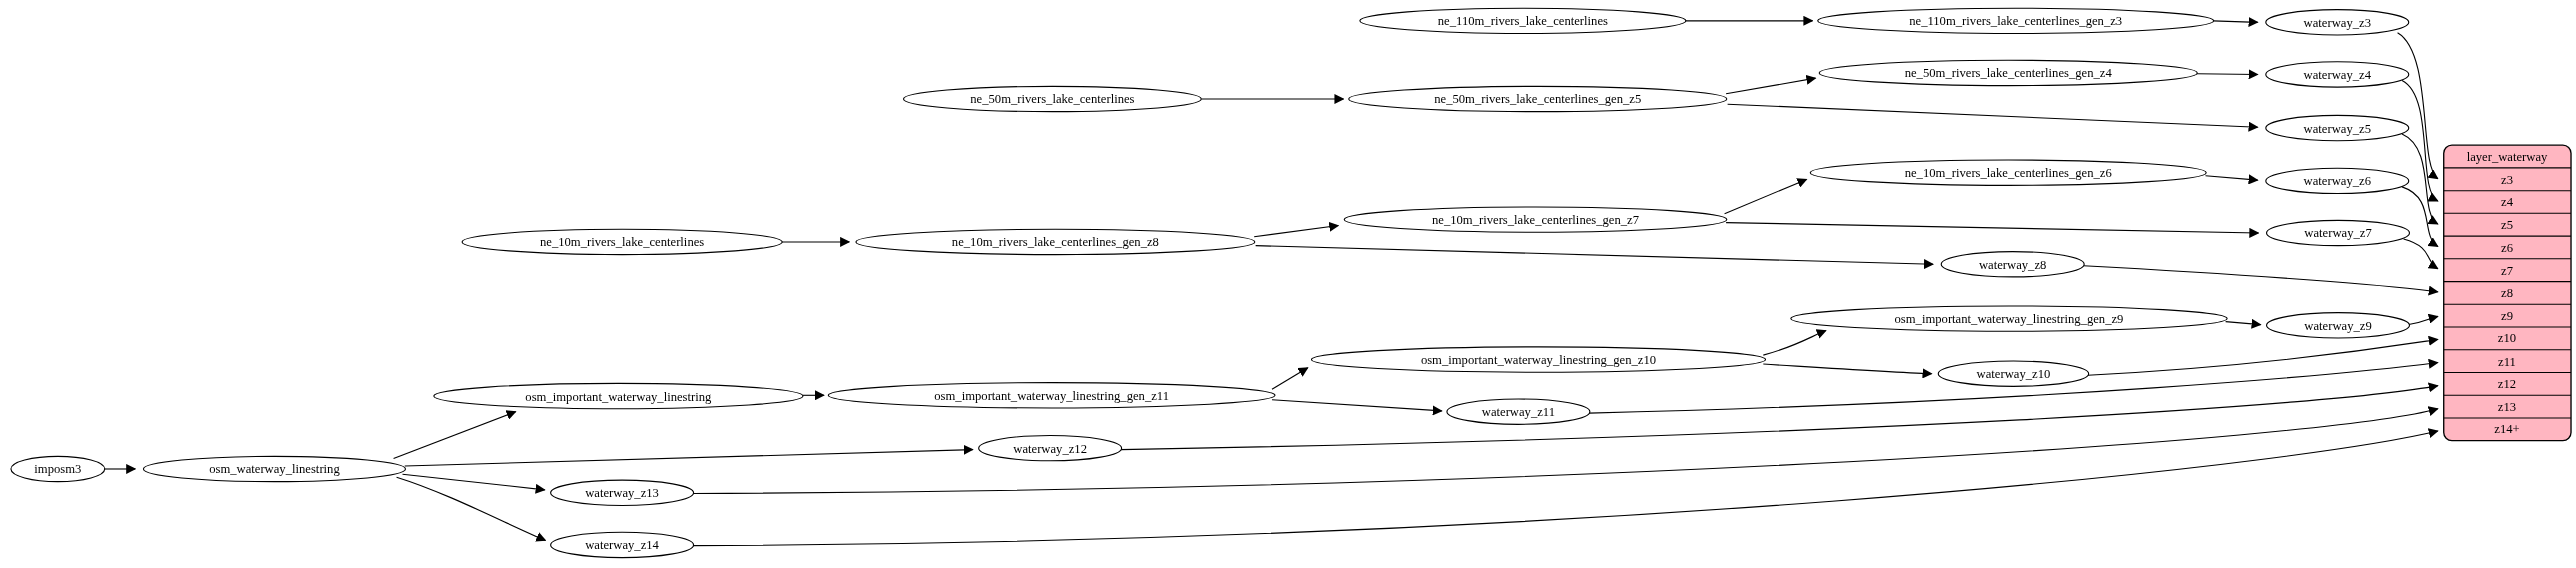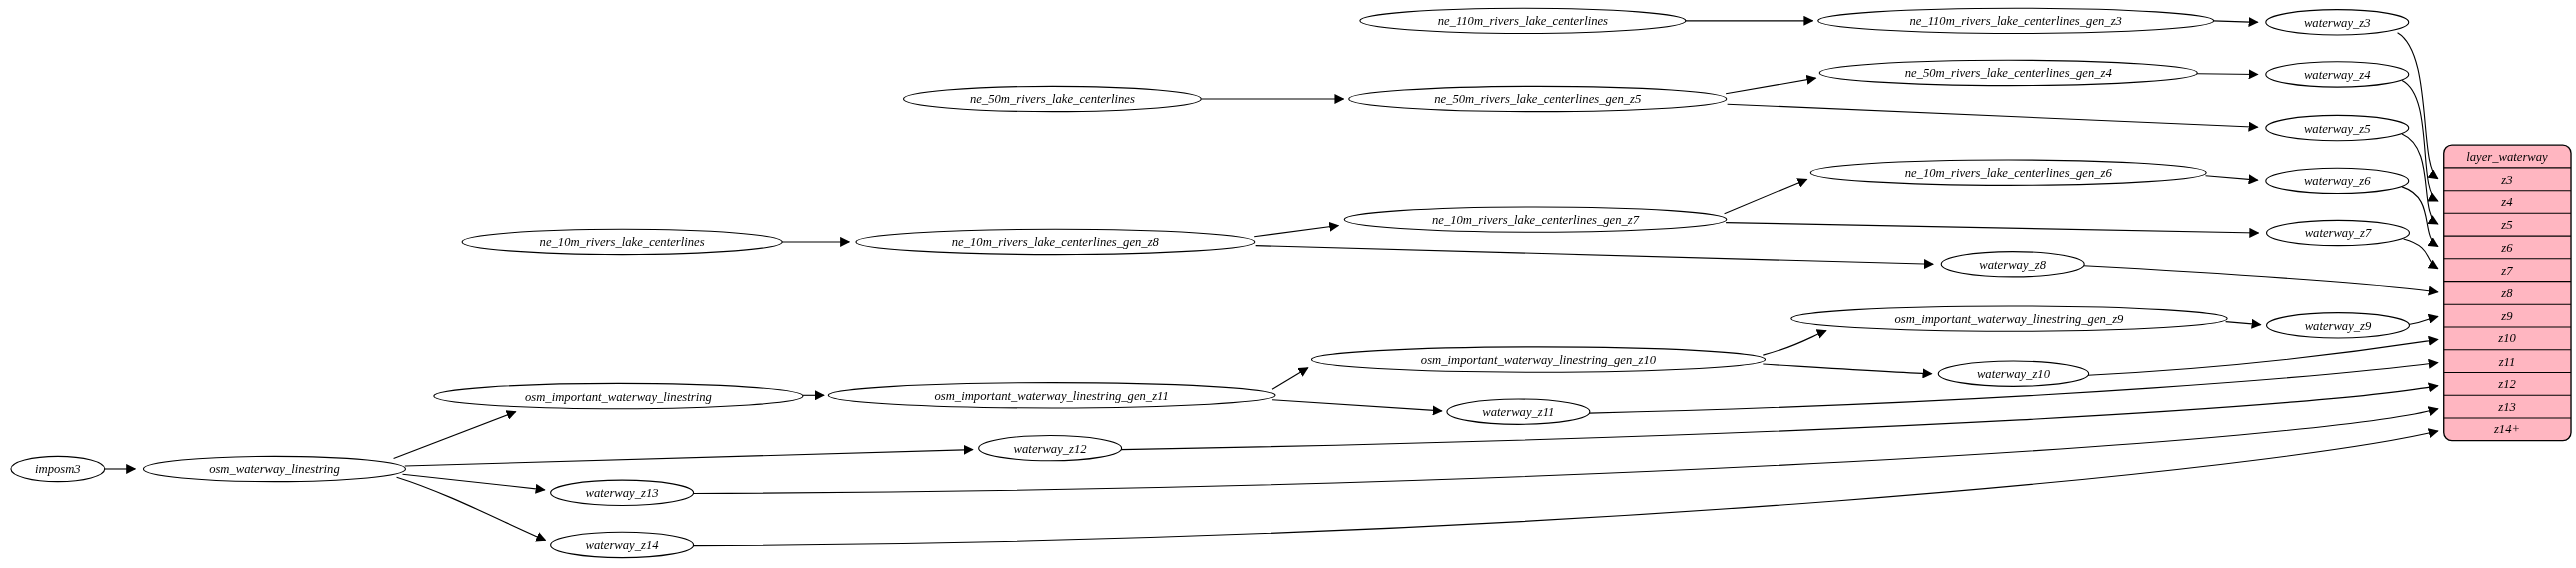--- a/index.html
+++ b/index.html
@@ -1,16 +1,16 @@
 <!DOCTYPE html>
 <html style="font-size:12px"><head>
 <meta charset="utf-8">
 <style>
   html,body{margin:0;padding:0;background:#ffffff;}
-  .canvas{width:2576px;height:568px;position:relative;background:#ffffff;font-style:italic;}
+  .canvas{width:2576px;height:568px;position:relative;background:#ffffff;}
   svg{display:block;}
   text{font-family:"Liberation Serif","DejaVu Serif",serif;font-size:17px;fill:#000000;}
   .node ellipse{fill:#ffffff;stroke:#000000;stroke-width:1.5;}
   .node text{text-anchor:middle;}
   .edge{fill:none;stroke:#000000;stroke-width:1.5;}
   .tbl-rect{stroke:#000000;stroke-width:1.8;}
   .tbl-sep{stroke:#000000;stroke-width:1.4;}
   .tbl text{text-anchor:middle;}
 </style>
 </head>

